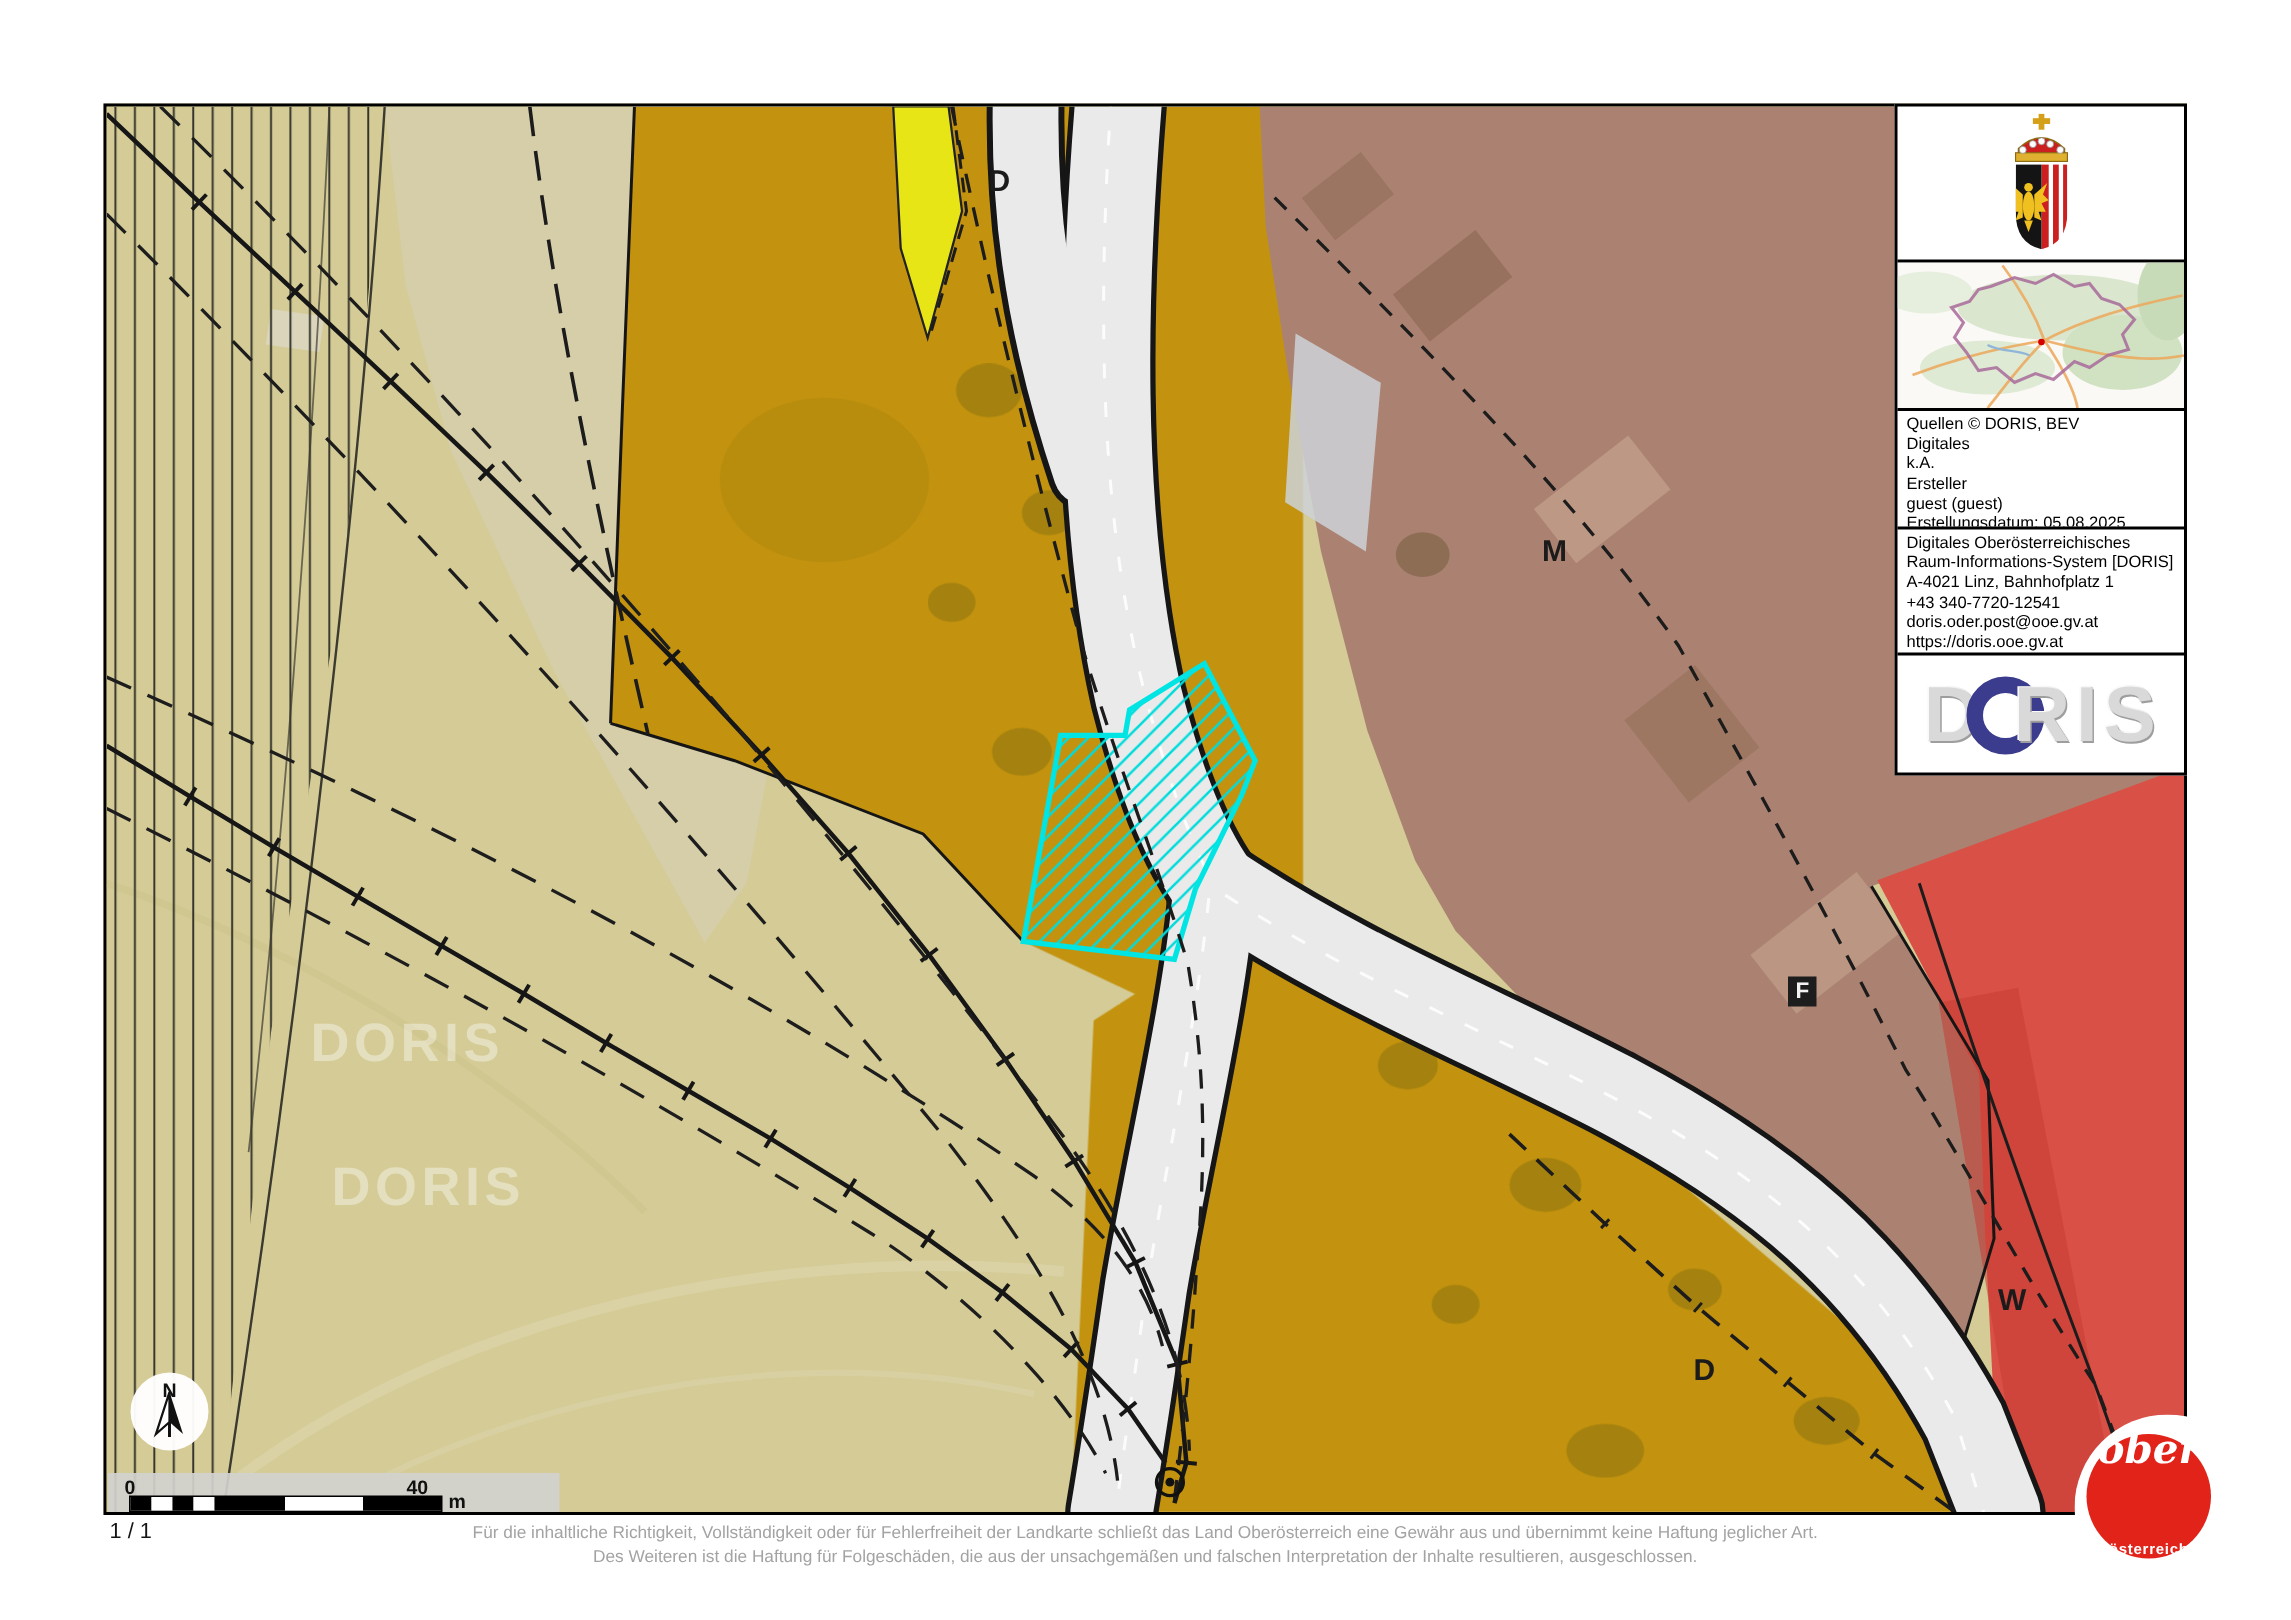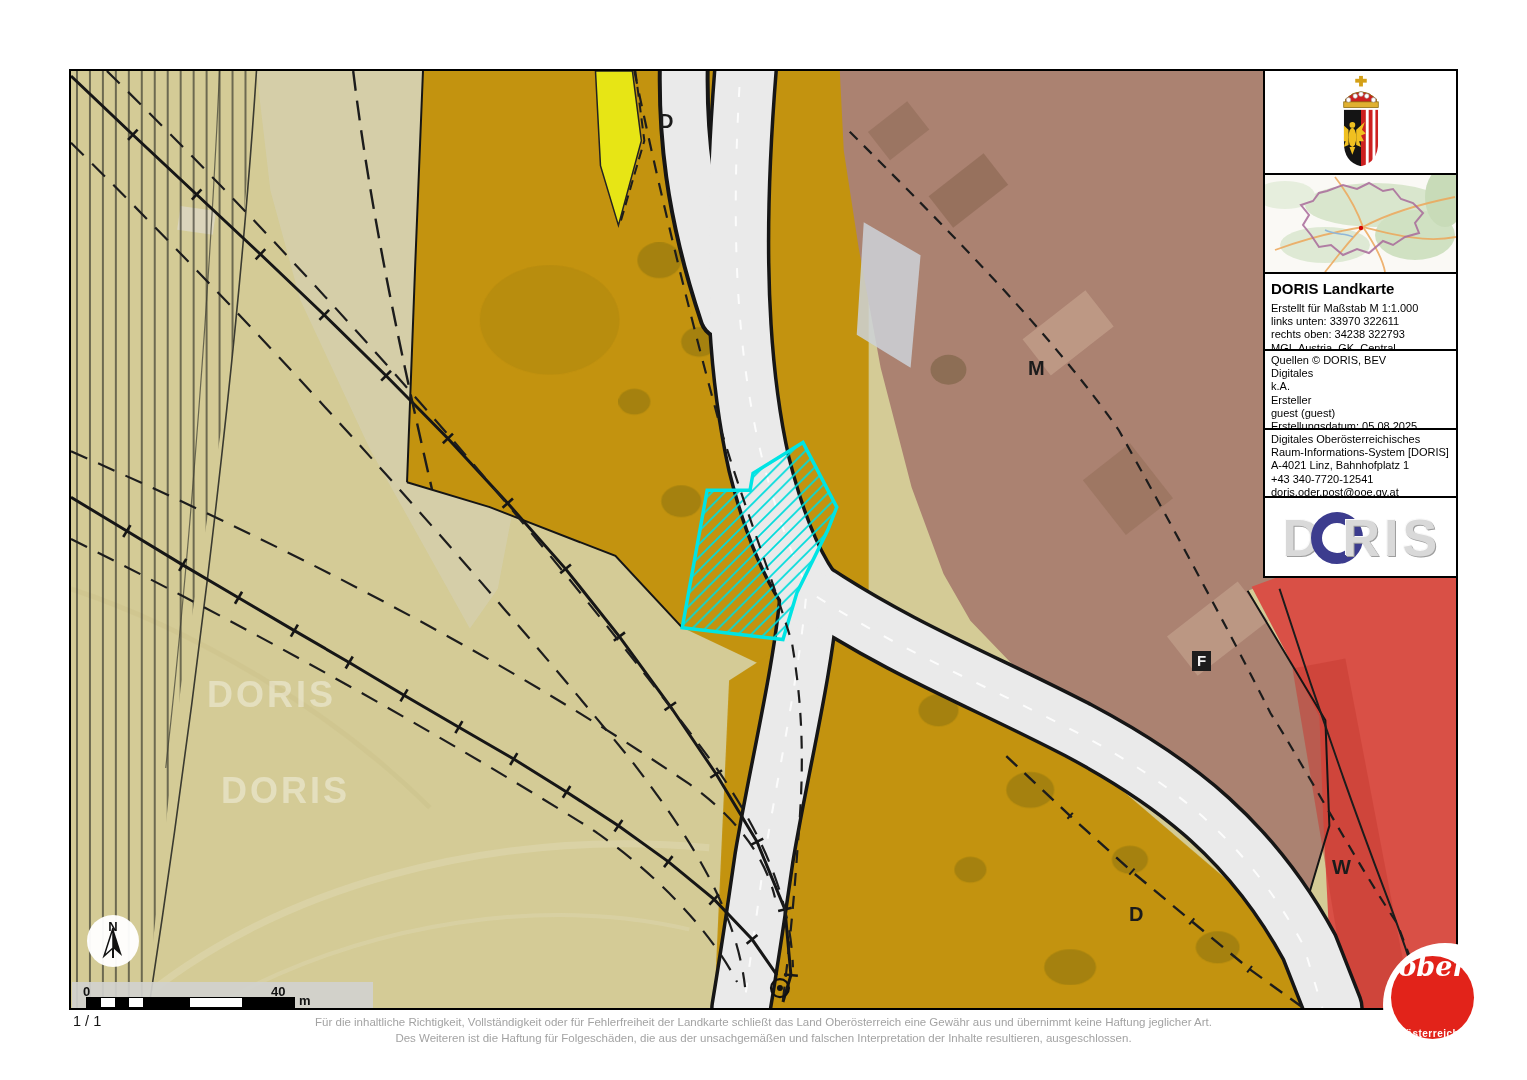--- a/index.html
+++ b/index.html
@@ -42,21 +42,21 @@
 
   
   .panel{position:absolute;left:1263px;top:69px;width:195px;background:#fff;
          border:2px solid #000;box-sizing:border-box;}
   .pbox{border-bottom:2px solid #000;box-sizing:border-box;position:relative;overflow:hidden;}
   .pbox:last-child{border-bottom:none;}
   .pb-arms{height:104px;display:flex;align-items:center;justify-content:center;}
   .pb-overview{height:99px;padding:0;}
   .pb-title{height:77px;padding:4px 6px;}
   .pb-src{height:79px;padding:3px 6px;}
-  .pb-contact{height:68px;padding:3px 6px;}
+  .pb-contact{height:84px;padding:3px 6px;}
   .pb-logo{height:78px;display:flex;align-items:center;justify-content:center;}
   .p-title{font-size:15px;font-weight:bold;color:#000;margin:2px 0 5px 0;}
   .p-line{font-size:11px;line-height:13.2px;color:#000;white-space:nowrap;}
 
   
   .doris-logo{position:relative;width:160px;height:58px;}
   .doris-letter{position:absolute;top:0;font-size:52px;font-weight:bold;color:#d9d9d9;
     text-shadow:1px 1px 0 #9e9e9e,-1px -1px 0 #fafafa,0 0 1px #8a8a8a;letter-spacing:4px;}
   .doris-d{left:2px;}
   .doris-ris{left:62px;text-align:right;}
@@ -294,27 +294,20 @@
           <path d="M98,52 C90,30 80,15 70,2"></path>
           <path d="M98,52 C80,70 70,85 60,97"></path>
           <path d="M98,52 C110,70 118,85 120,97"></path>
         </g>
         <path d="M60,55 C70,60 80,58 88,62" stroke="#8fb6d8" stroke-width="1.5" fill="none"></path>
         <path d="M62,16 L78,10 L92,14 L104,8 L118,16 L128,14 L136,24 L148,28 L158,38 L150,48 L154,58 L140,62 L128,70 L118,66 L104,78 L92,74 L78,80 L66,70 L54,72 L46,60 L38,50 L44,40 L36,30 L48,26 L54,18 Z" stroke="#a86a9a" stroke-width="2" fill="none" opacity="0.85"></path>
         <circle cx="96" cy="53" r="2.2" fill="#d40000"></circle>
       </svg>
     </div>
 
-    <div class="pbox pb-title">
-      <div class="p-title">DORIS Landkarte</div>
-      <div class="p-line">Erstellt für Maßstab M 1:1.000</div>
-      <div class="p-line">links unten: 33970 322611</div>
-      <div class="p-line">rechts oben: 34238 322793</div>
-      <div class="p-line">MGI_Austria_GK_Central</div>
-    </div>
 
     <div class="pbox pb-src">
       <div class="p-line">Quellen © DORIS, BEV</div>
       <div class="p-line">Digitales</div>
       <div class="p-line">k.A.</div>
       <div class="p-line">Ersteller</div>
       <div class="p-line">guest (guest)</div>
       <div class="p-line">Erstellungsdatum: 05.08.2025</div>
     </div>
 

